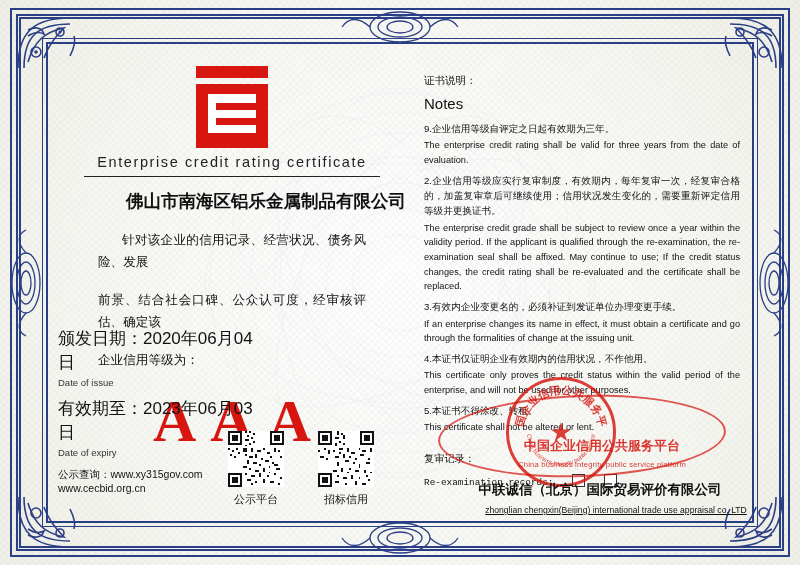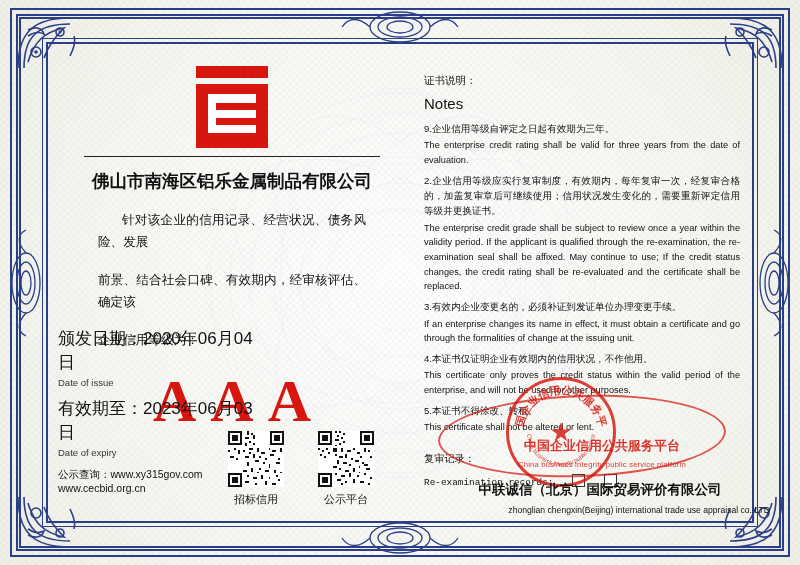--- a/index.html
+++ b/index.html
@@ -80,20 +80,21 @@
   }
   .title-rule{
     width:296px;height:1px;background:#222;margin:6px auto 0;
   }
   .cert-no{
     margin-top:12px;font-size:12.5px;color:#111;
   }
   .company{
     margin-top:12px;font-size:17.5px;font-weight:bold;color:#111;
     font-family:"DejaVu Sans","Liberation Sans",sans-serif;
+    text-align:right;
   }
   .body-text{
     margin:14px auto 0;width:300px;font-size:12.6px;line-height:1.75;
     color:#111;text-align:justify;
   }
   .body-text p{margin:16px;}
   .body-text .indent{text-indent:24px;}
   .grade{
     margin-top:14px;
     font-size:60px;font-weight:bold;color:#d6160f;letter-spacing:14px;
@@ -164,22 +165,22 @@
   .seal-text-en{
     position:absolute;left:452px;bottom:96px;width:300px;text-align:center;
     color:#d6160f;font-size:7.6px;opacity:.85;letter-spacing:.2px;
   }
   .org-cn{
     position:absolute;left:440px;bottom:66px;width:320px;text-align:center;
     font-size:13.5px;color:#111;font-weight:bold;
     font-family:"DejaVu Sans","Liberation Sans",sans-serif;
   }
   .org-en{
-    position:absolute;left:430px;bottom:50px;width:340px;text-align:right;
-    font-size:8.6px;color:#111;
+    position:absolute;left:446px;bottom:50px;width:340px;text-align:center;
+    font-size:8.6px;color:#111;text-decoration:underline;
   }
 </style>
 </head>
 <body>
 
 <div id="cert">
 
   <div class="guilloche">
     <svg viewBox="0 0 540 420" xmlns="http://www.w3.org/2000/svg">
       <g fill="none" stroke="#b9c2e0" stroke-width="0.6">
@@ -314,28 +315,29 @@
         <rect x="10" y="2" width="72" height="12" fill="#d6160f"></rect>
         <rect x="10" y="20" width="72" height="64" fill="#d6160f"></rect>
         <rect x="22" y="30" width="48" height="9" fill="#ffffff"></rect>
         <rect x="22" y="46" width="48" height="8" fill="#ffffff"></rect>
         <rect x="22" y="61" width="48" height="8" fill="#ffffff"></rect>
         <rect x="22" y="30" width="8" height="39" fill="#ffffff"></rect>
         <rect x="10" y="20" width="72" height="4" fill="#d6160f"></rect>
       </svg>
     </div>
 
+    <div class="title-en">Enterprise credit rating certificate</div>
     <div class="title-rule"></div>
 
 
     <div class="company">佛山市南海区铝乐金属制品有限公司</div>
 
     <div class="body-text">
       <p class="indent">针对该企业的信用记录、经营状况、债务风险、发展</p>
-      <p>前景、结合社会口碑、有效期内，经审核评估、确定该</p>
+      <p>前景、结合社会口碑、公众认可度，经审核评估、确定该</p>
       <p>企业信用等级为：</p>
     </div>
 
     <div class="grade">AAA</div>
   </div>
 
   <div class="dates">
     <div class="row">
       <div class="cn">颁发日期：2020年06月04日</div>
       <div class="en">Date of issue</div>
@@ -344,87 +346,20 @@
       <div class="cn">有效期至：2023年06月03日</div>
       <div class="en">Date of expiry</div>
     </div>
     <div class="row">
       <div class="web">公示查询：www.xy315gov.com</div>
       <div class="web">www.cecbid.org.cn</div>
     </div>
   </div>
 
   <div class="qr-wrap">
-    <div class="qr-item">
-      <div class="qr-box">
-        <svg viewBox="0 0 29 29" xmlns="http://www.w3.org/2000/svg" shape-rendering="crispEdges">
-          <rect width="29" height="29" fill="#fff"></rect>
-          <g fill="#111">
-            <rect x="0" y="0" width="7" height="7"></rect>
-              <rect x="1" y="1" width="5" height="5" fill="#fff"></rect>
-              <rect x="2" y="2" width="3" height="3"></rect>
-            <rect x="22" y="0" width="7" height="7"></rect>
-              <rect x="23" y="1" width="5" height="5" fill="#fff"></rect>
-              <rect x="24" y="2" width="3" height="3"></rect>
-            <rect x="0" y="22" width="7" height="7"></rect>
-              <rect x="1" y="23" width="5" height="5" fill="#fff"></rect>
-              <rect x="2" y="24" width="3" height="3"></rect>
-            <rect x="10" y="0" width="1" height="2"></rect>
-              <rect x="12" y="1" width="1" height="1"></rect>
-              <rect x="9" y="3" width="2" height="1"></rect>
-            <rect x="13" y="2" width="1" height="2"></rect>
-              <rect x="11" y="5" width="1" height="1"></rect>
-              <rect x="9" y="6" width="1" height="2"></rect>
-            <rect x="13" y="6" width="1" height="1"></rect>
-              <rect x="0" y="10" width="1" height="1"></rect>
-              <rect x="3" y="9" width="1" height="1"></rect>
-            <rect x="5" y="10" width="1" height="2"></rect>
-              <rect x="1" y="13" width="2" height="1"></rect>
-              <rect x="4" y="14" width="1" height="1"></rect>
-            <rect x="8" y="10" width="1" height="1"></rect>
-              <rect x="11" y="9" width="2" height="1"></rect>
-              <rect x="15" y="9" width="1" height="2"></rect>
-            <rect x="17" y="11" width="2" height="1"></rect>
-              <rect x="21" y="9" width="1" height="1"></rect>
-              <rect x="23" y="10" width="2" height="1"></rect>
-            <rect x="27" y="9" width="1" height="2"></rect>
-              <rect x="9" y="13" width="2" height="1"></rect>
-              <rect x="13" y="12" width="1" height="2"></rect>
-            <rect x="16" y="13" width="1" height="1"></rect>
-              <rect x="19" y="14" width="1" height="1"></rect>
-              <rect x="22" y="12" width="2" height="1"></rect>
-            <rect x="26" y="14" width="1" height="1"></rect>
-              <rect x="10" y="16" width="1" height="2"></rect>
-              <rect x="14" y="15" width="2" height="1"></rect>
-            <rect x="18" y="16" width="1" height="1"></rect>
-              <rect x="21" y="17" width="1" height="2"></rect>
-              <rect x="25" y="16" width="2" height="1"></rect>
-            <rect x="8" y="20" width="2" height="1"></rect>
-              <rect x="12" y="19" width="1" height="2"></rect>
-              <rect x="15" y="21" width="1" height="1"></rect>
-            <rect x="19" y="20" width="2" height="1"></rect>
-              <rect x="24" y="20" width="1" height="2"></rect>
-              <rect x="27" y="21" width="1" height="1"></rect>
-            <rect x="10" y="23" width="1" height="1"></rect>
-              <rect x="13" y="24" width="2" height="1"></rect>
-              <rect x="17" y="23" width="1" height="2"></rect>
-            <rect x="21" y="24" width="1" height="1"></rect>
-              <rect x="25" y="23" width="1" height="1"></rect>
-              <rect x="9" y="26" width="2" height="1"></rect>
-            <rect x="14" y="27" width="1" height="1"></rect>
-              <rect x="19" y="26" width="1" height="2"></rect>
-              <rect x="23" y="27" width="2" height="1"></rect>
-            <rect x="26" y="25" width="1" height="1"></rect>
-              <rect x="11" y="11" width="1" height="1"></rect>
-              <rect x="16" y="19" width="1" height="1"></rect>
-          </g>
-        </svg>
-      </div>
-      <div class="qr-cap">招标信用</div>
-    </div>
     <div class="qr-item">
       <div class="qr-box">
         <svg viewBox="0 0 29 29" xmlns="http://www.w3.org/2000/svg" shape-rendering="crispEdges">
           <rect width="29" height="29" fill="#fff"></rect>
           <g fill="#111">
             <rect x="0" y="0" width="7" height="7"></rect>
               <rect x="1" y="1" width="5" height="5" fill="#fff"></rect>
               <rect x="2" y="2" width="3" height="3"></rect>
             <rect x="22" y="0" width="7" height="7"></rect>
               <rect x="23" y="1" width="5" height="5" fill="#fff"></rect>
@@ -484,20 +419,87 @@
               <rect x="26" y="27" width="1" height="1"></rect>
               <rect x="12" y="27" width="1" height="1"></rect>
             <rect x="9" y="18" width="1" height="1"></rect>
               <rect x="21" y="21" width="1" height="1"></rect>
               <rect x="24" y="17" width="2" height="1"></rect>
           </g>
         </svg>
       </div>
       <div class="qr-cap">公示平台</div>
     </div>
+    <div class="qr-item">
+      <div class="qr-box">
+        <svg viewBox="0 0 29 29" xmlns="http://www.w3.org/2000/svg" shape-rendering="crispEdges">
+          <rect width="29" height="29" fill="#fff"></rect>
+          <g fill="#111">
+            <rect x="0" y="0" width="7" height="7"></rect>
+              <rect x="1" y="1" width="5" height="5" fill="#fff"></rect>
+              <rect x="2" y="2" width="3" height="3"></rect>
+            <rect x="22" y="0" width="7" height="7"></rect>
+              <rect x="23" y="1" width="5" height="5" fill="#fff"></rect>
+              <rect x="24" y="2" width="3" height="3"></rect>
+            <rect x="0" y="22" width="7" height="7"></rect>
+              <rect x="1" y="23" width="5" height="5" fill="#fff"></rect>
+              <rect x="2" y="24" width="3" height="3"></rect>
+            <rect x="10" y="0" width="1" height="2"></rect>
+              <rect x="12" y="1" width="1" height="1"></rect>
+              <rect x="9" y="3" width="2" height="1"></rect>
+            <rect x="13" y="2" width="1" height="2"></rect>
+              <rect x="11" y="5" width="1" height="1"></rect>
+              <rect x="9" y="6" width="1" height="2"></rect>
+            <rect x="13" y="6" width="1" height="1"></rect>
+              <rect x="0" y="10" width="1" height="1"></rect>
+              <rect x="3" y="9" width="1" height="1"></rect>
+            <rect x="5" y="10" width="1" height="2"></rect>
+              <rect x="1" y="13" width="2" height="1"></rect>
+              <rect x="4" y="14" width="1" height="1"></rect>
+            <rect x="8" y="10" width="1" height="1"></rect>
+              <rect x="11" y="9" width="2" height="1"></rect>
+              <rect x="15" y="9" width="1" height="2"></rect>
+            <rect x="17" y="11" width="2" height="1"></rect>
+              <rect x="21" y="9" width="1" height="1"></rect>
+              <rect x="23" y="10" width="2" height="1"></rect>
+            <rect x="27" y="9" width="1" height="2"></rect>
+              <rect x="9" y="13" width="2" height="1"></rect>
+              <rect x="13" y="12" width="1" height="2"></rect>
+            <rect x="16" y="13" width="1" height="1"></rect>
+              <rect x="19" y="14" width="1" height="1"></rect>
+              <rect x="22" y="12" width="2" height="1"></rect>
+            <rect x="26" y="14" width="1" height="1"></rect>
+              <rect x="10" y="16" width="1" height="2"></rect>
+              <rect x="14" y="15" width="2" height="1"></rect>
+            <rect x="18" y="16" width="1" height="1"></rect>
+              <rect x="21" y="17" width="1" height="2"></rect>
+              <rect x="25" y="16" width="2" height="1"></rect>
+            <rect x="8" y="20" width="2" height="1"></rect>
+              <rect x="12" y="19" width="1" height="2"></rect>
+              <rect x="15" y="21" width="1" height="1"></rect>
+            <rect x="19" y="20" width="2" height="1"></rect>
+              <rect x="24" y="20" width="1" height="2"></rect>
+              <rect x="27" y="21" width="1" height="1"></rect>
+            <rect x="10" y="23" width="1" height="1"></rect>
+              <rect x="13" y="24" width="2" height="1"></rect>
+              <rect x="17" y="23" width="1" height="2"></rect>
+            <rect x="21" y="24" width="1" height="1"></rect>
+              <rect x="25" y="23" width="1" height="1"></rect>
+              <rect x="9" y="26" width="2" height="1"></rect>
+            <rect x="14" y="27" width="1" height="1"></rect>
+              <rect x="19" y="26" width="1" height="2"></rect>
+              <rect x="23" y="27" width="2" height="1"></rect>
+            <rect x="26" y="25" width="1" height="1"></rect>
+              <rect x="11" y="11" width="1" height="1"></rect>
+              <rect x="16" y="19" width="1" height="1"></rect>
+          </g>
+        </svg>
+      </div>
+      <div class="qr-cap">招标信用</div>
+    </div>
   </div>
 
   <div class="right-col">
     <div class="notes-head">
       <span>证书说明：</span>
       <span class="en">Notes</span>
     </div>
 
     <p class="note-cn">9.企业信用等级自评定之日起有效期为三年。</p>
     <p class="note-en">The enterprise credit rating shall be valid for three years from the date of evaluation.</p>

